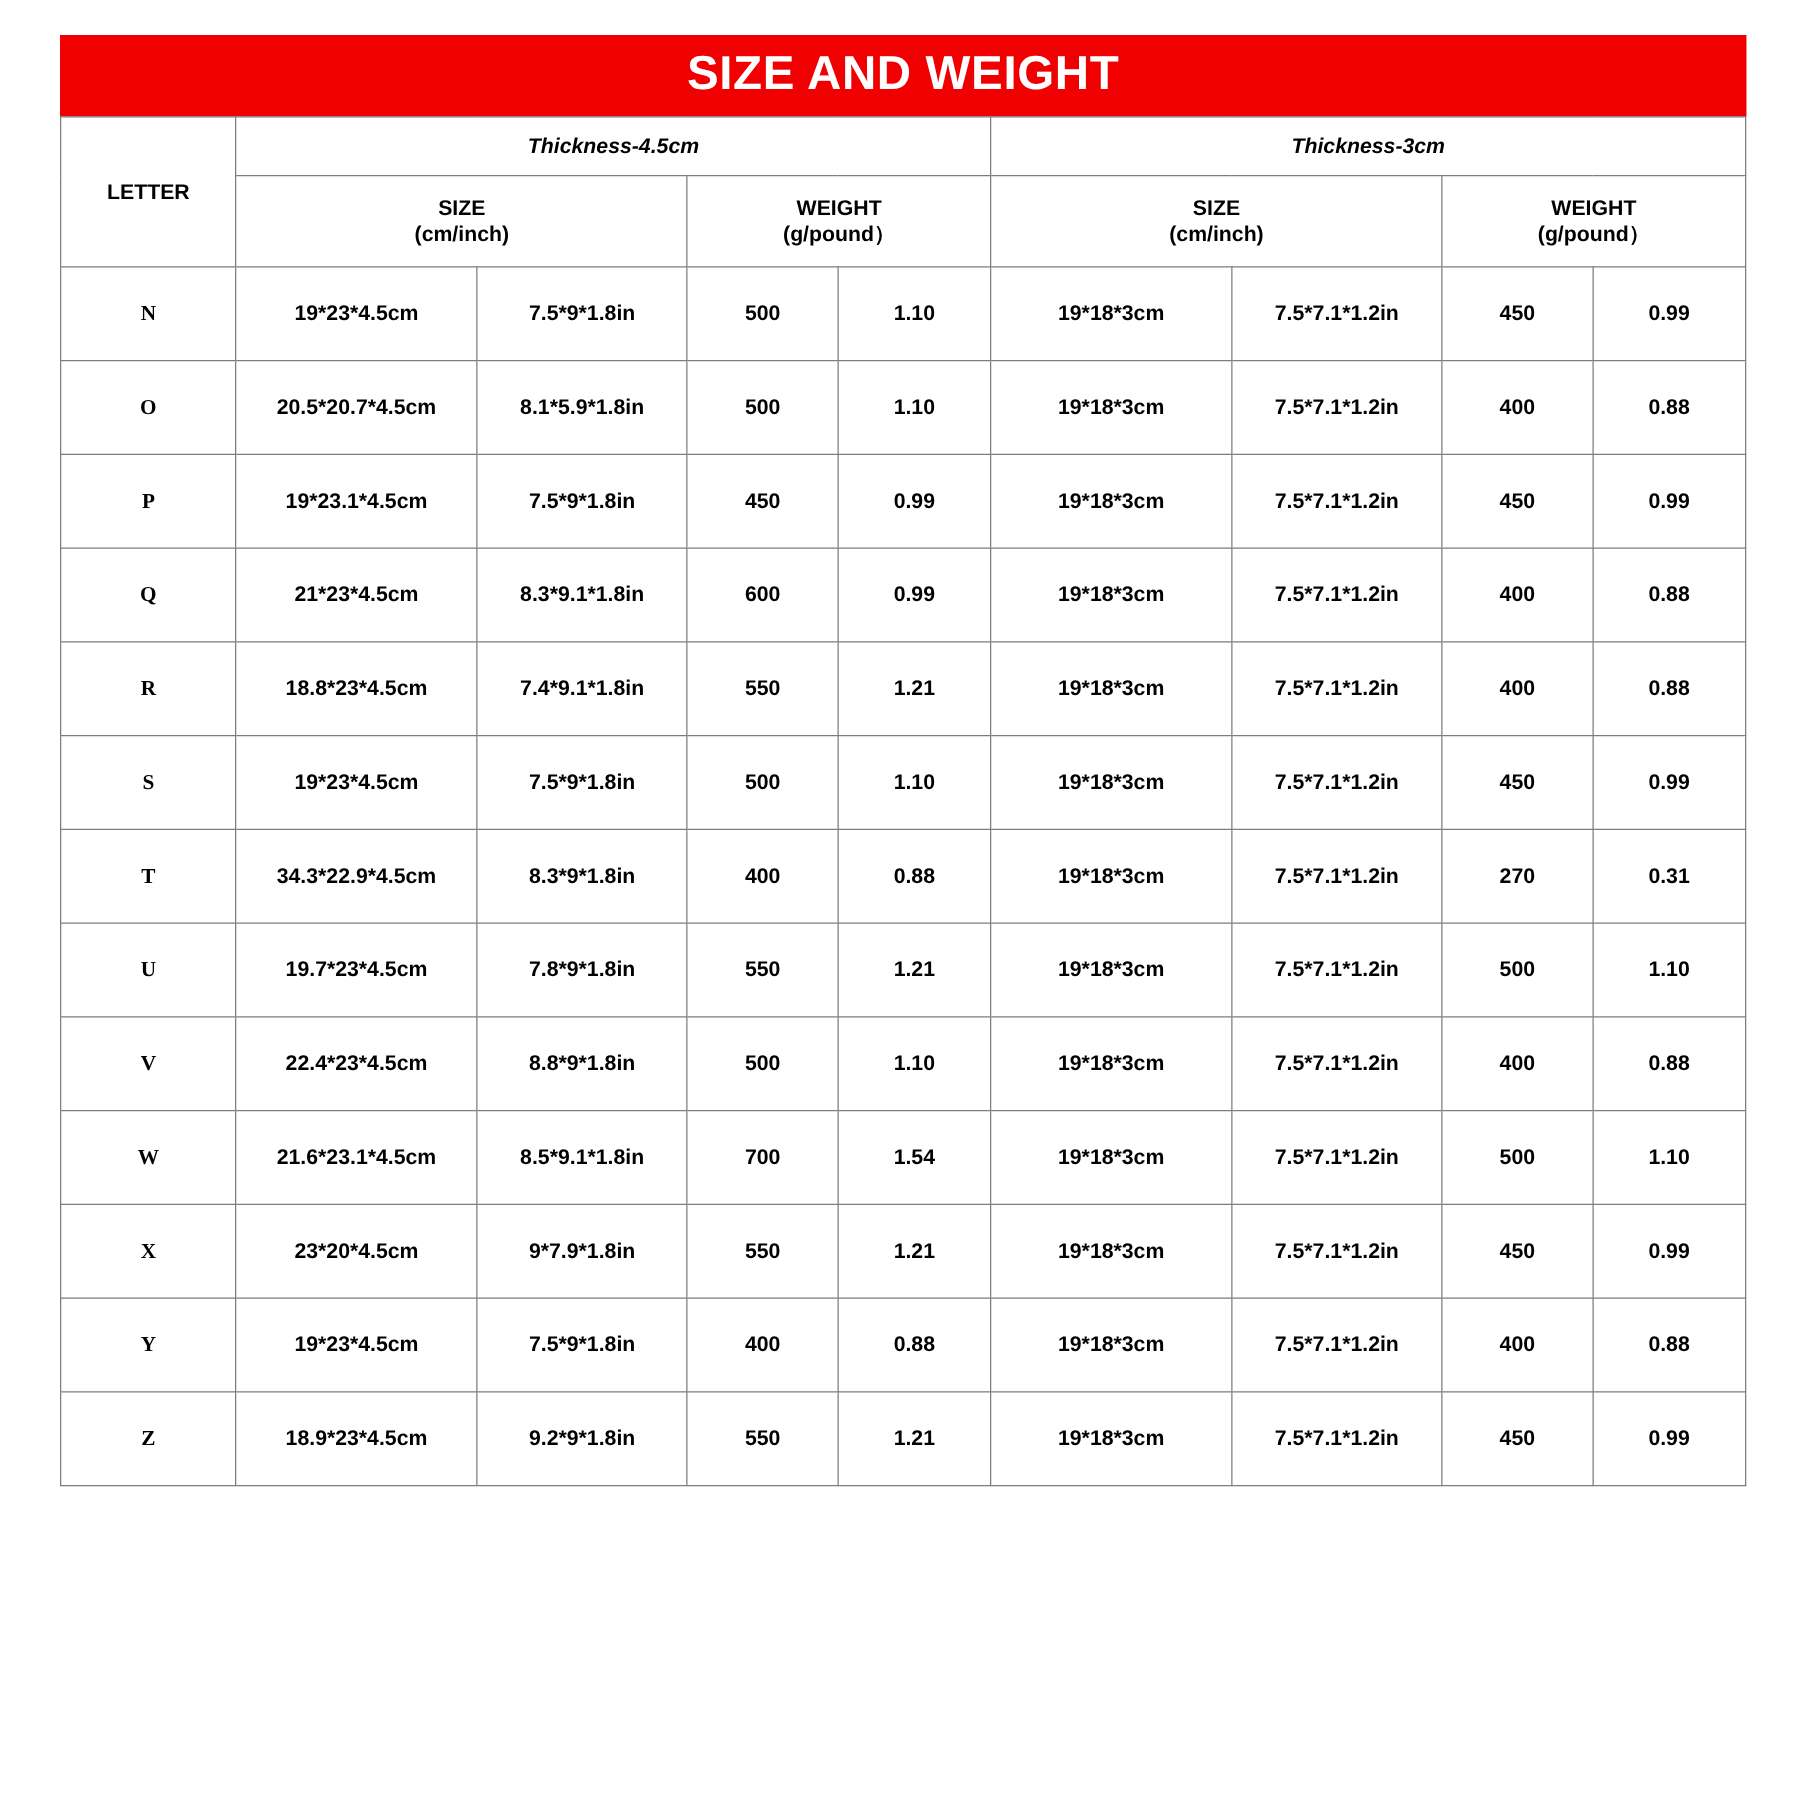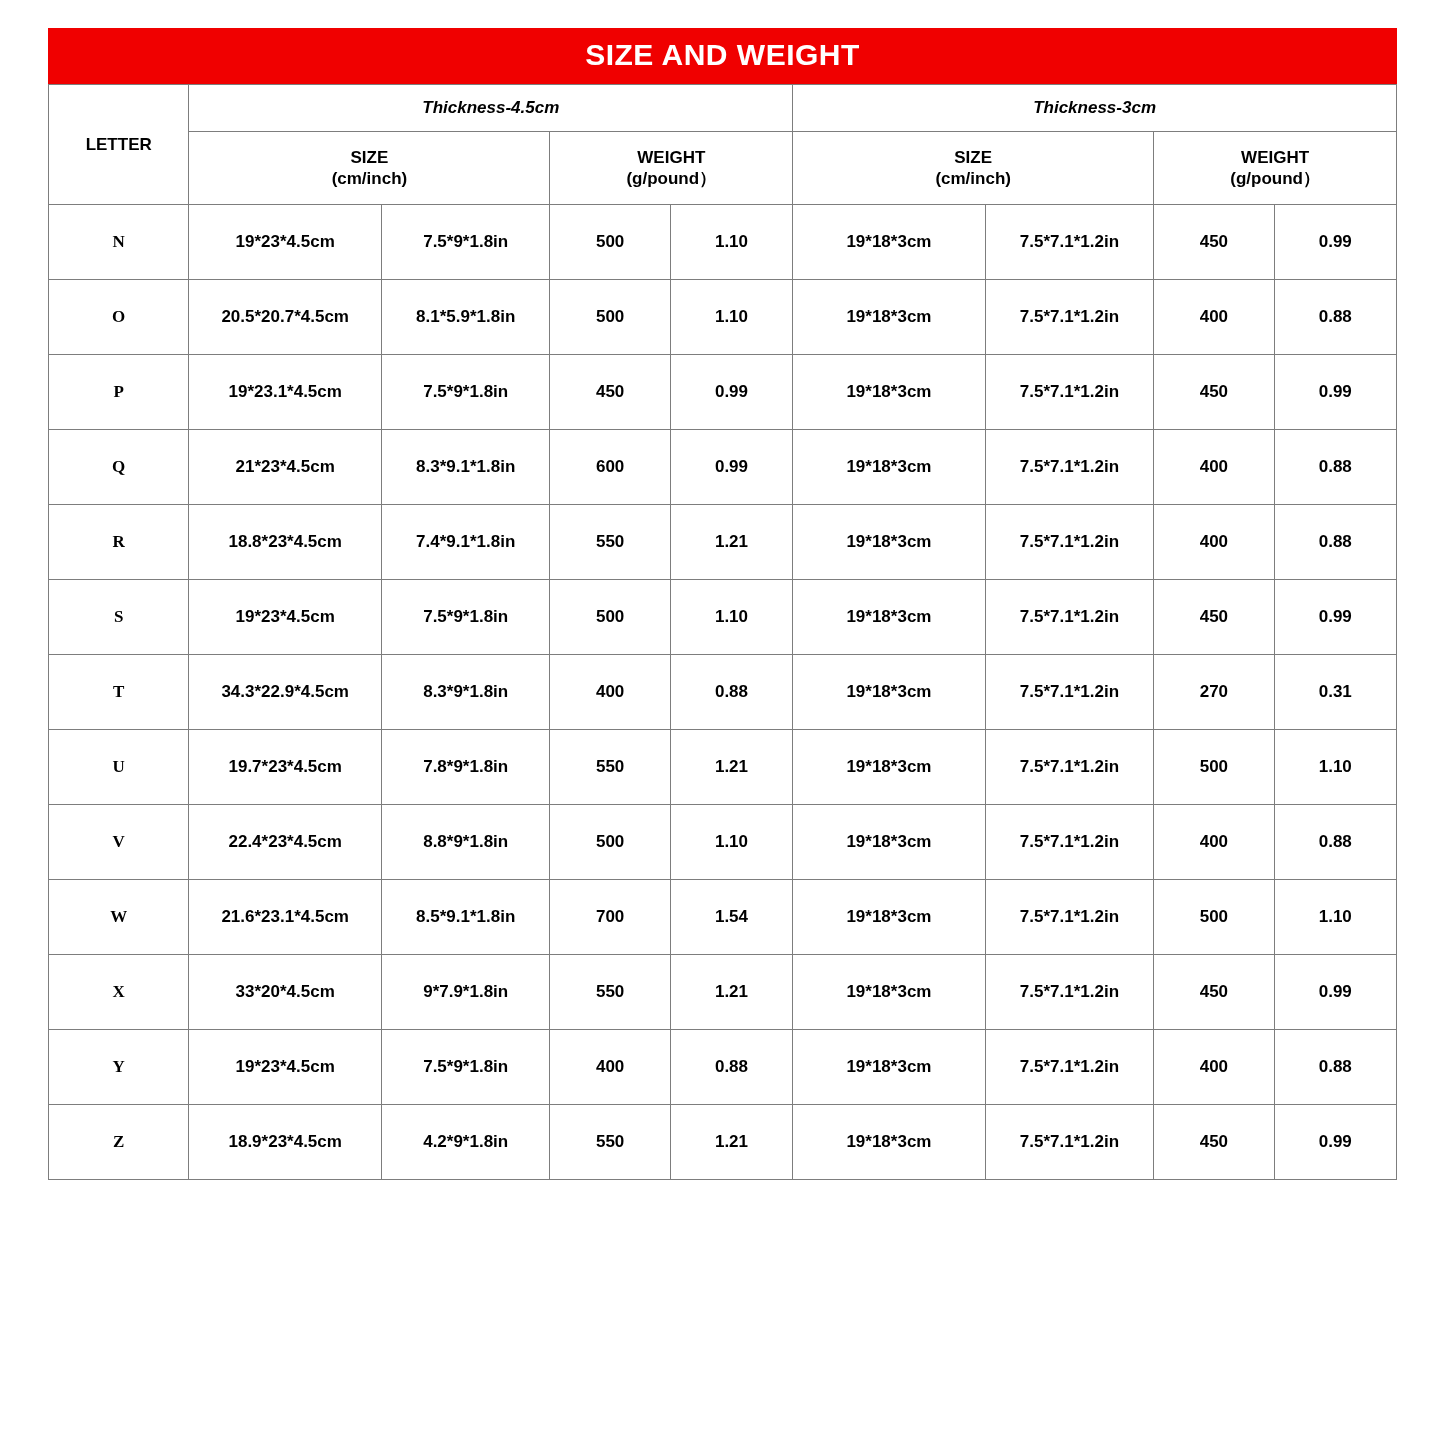--- a/index.html
+++ b/index.html
@@ -17,21 +17,21 @@
     width: 1445px;
     height: 1445px;
     box-sizing: border-box;
     padding: 28px 48px 0 48px;
     background: #ffffff;
   }
   .title-bar {
     background: #f00000;
     color: #ffffff;
     text-align: center;
-    font-size: 30px;
+    font-size: 38px;
     font-weight: bold;
     letter-spacing: 0.5px;
     padding: 9px 0 11px 0;
     border: 1px solid #f00000;
   }
   table.size-table {
     border-collapse: collapse;
     width: 100%;
     table-layout: fixed;
   }
@@ -225,21 +225,21 @@
           <td class="data-cell">8.5*9.1*1.8in</td>
           <td class="data-cell">700</td>
           <td class="data-cell">1.54</td>
           <td class="data-cell">19*18*3cm</td>
           <td class="data-cell">7.5*7.1*1.2in</td>
           <td class="data-cell">500</td>
           <td class="data-cell">1.10</td>
         </tr>
         <tr>
           <td class="letter-cell">X</td>
-          <td class="data-cell">33*20*4.5cm</td>
+          <td class="data-cell">23*20*4.5cm</td>
           <td class="data-cell">9*7.9*1.8in</td>
           <td class="data-cell">550</td>
           <td class="data-cell">1.21</td>
           <td class="data-cell">19*18*3cm</td>
           <td class="data-cell">7.5*7.1*1.2in</td>
           <td class="data-cell">450</td>
           <td class="data-cell">0.99</td>
         </tr>
         <tr>
           <td class="letter-cell">Y</td>
@@ -248,21 +248,21 @@
           <td class="data-cell">400</td>
           <td class="data-cell">0.88</td>
           <td class="data-cell">19*18*3cm</td>
           <td class="data-cell">7.5*7.1*1.2in</td>
           <td class="data-cell">400</td>
           <td class="data-cell">0.88</td>
         </tr>
         <tr>
           <td class="letter-cell">Z</td>
           <td class="data-cell">18.9*23*4.5cm</td>
-          <td class="data-cell">4.2*9*1.8in</td>
+          <td class="data-cell">9.2*9*1.8in</td>
           <td class="data-cell">550</td>
           <td class="data-cell">1.21</td>
           <td class="data-cell">19*18*3cm</td>
           <td class="data-cell">7.5*7.1*1.2in</td>
           <td class="data-cell">450</td>
           <td class="data-cell">0.99</td>
         </tr>
       </tbody>
   </table>
 

